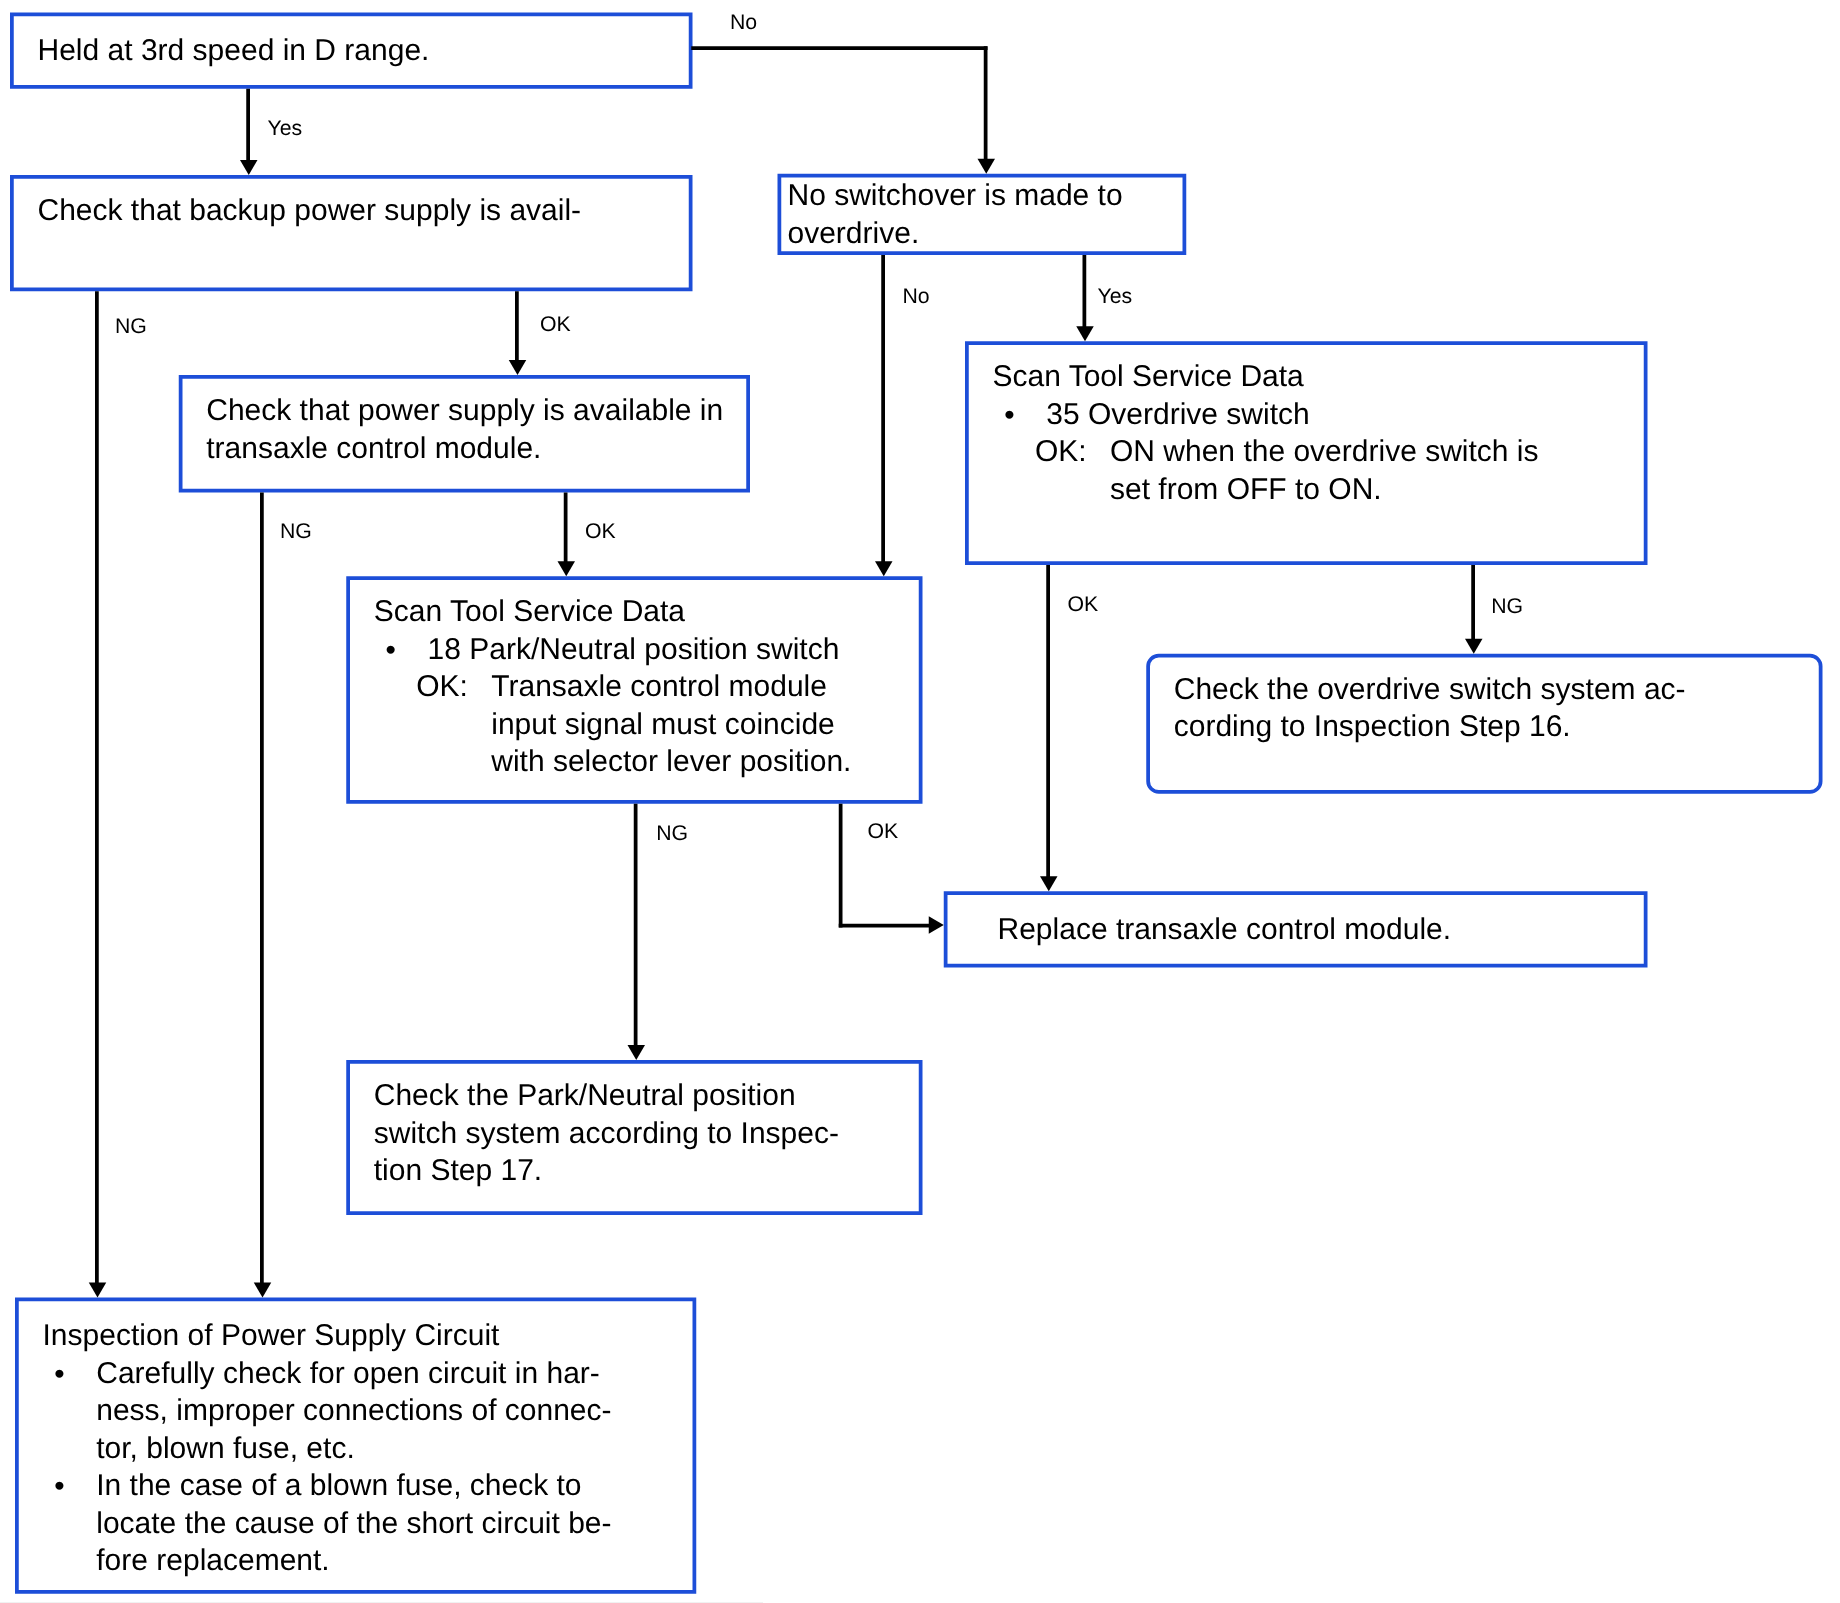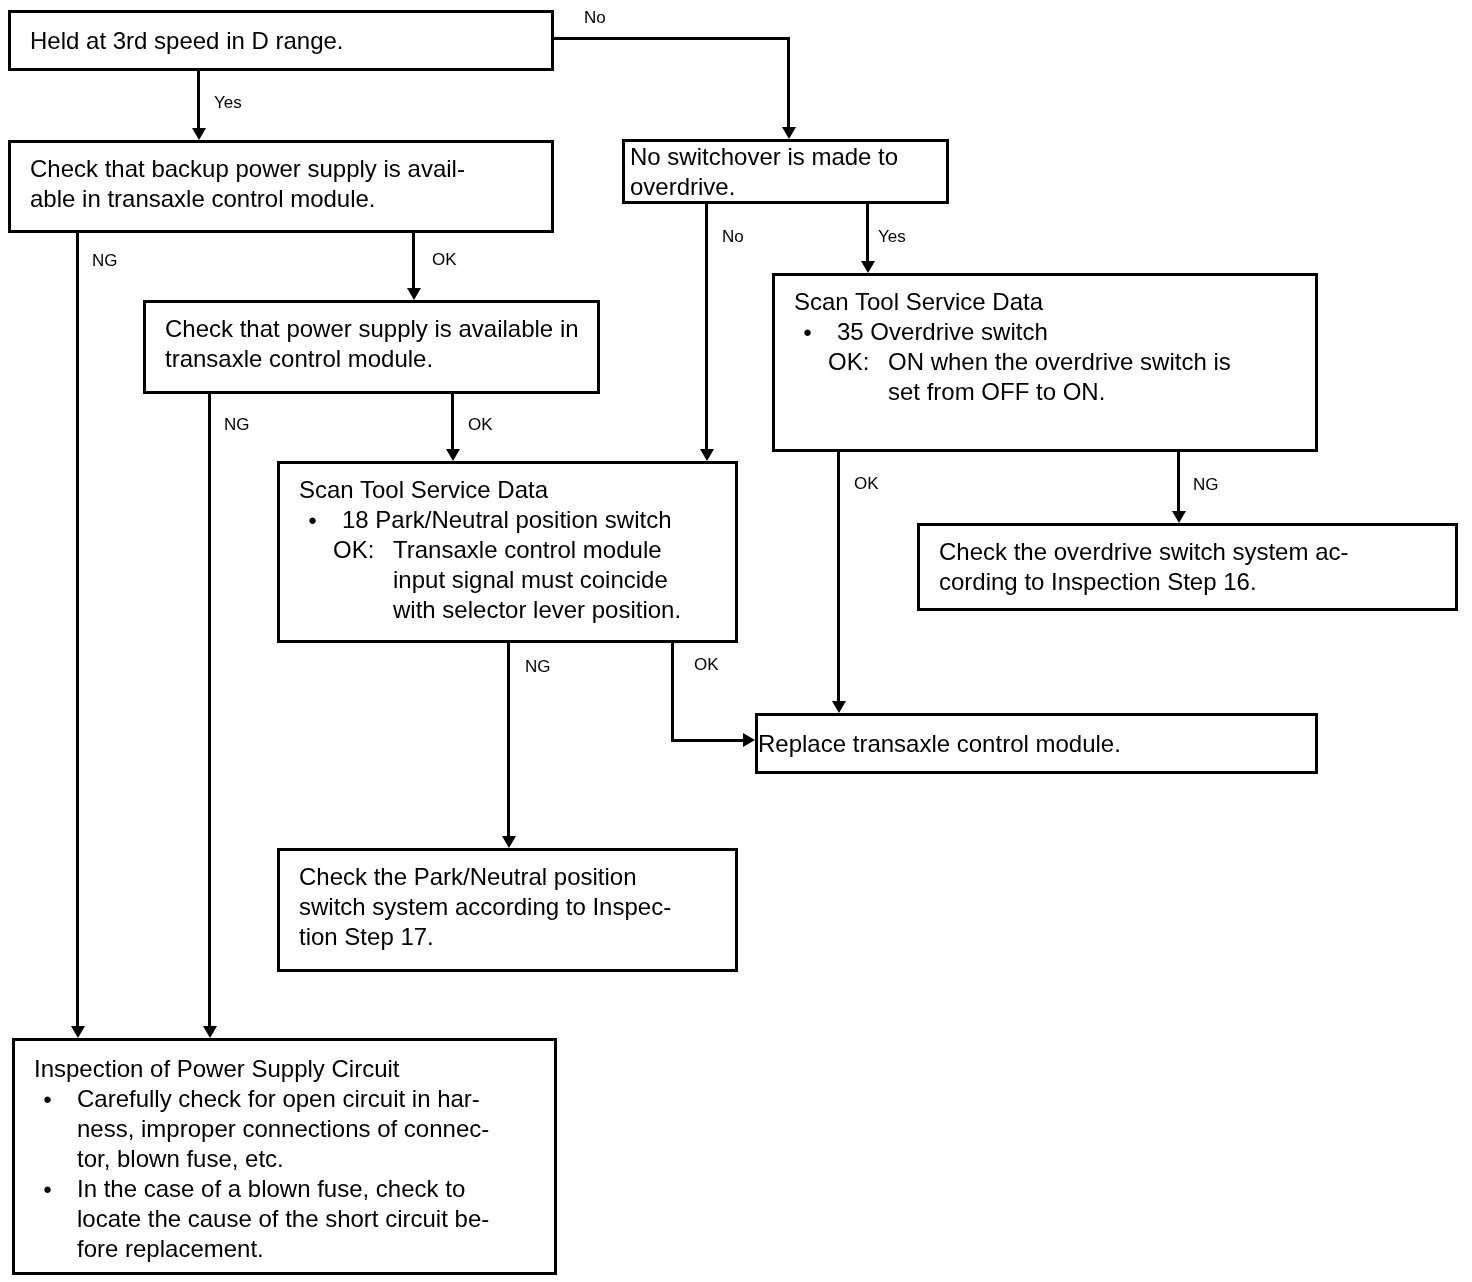--- a/index.html
+++ b/index.html
@@ -4,21 +4,21 @@
 <style>
   html,body { margin:0; padding:0; background:#e8e8e8; }
   .canvas {
     position:relative; width:1472px; height:1282px;
     background:#ffffff; color:#000;
     font-family:"Liberation Sans", sans-serif;
     overflow:hidden;
   }
   .box {
     position:absolute; box-sizing:border-box;
-    border:3px solid #000000; background:#fff;
+    border:3px solid #1d4ed8; background:#fff;
     font-size:24px; line-height:30px;
   }
   .box .pad { padding:11px 10px 0 19px; }
   .vcenter { display:flex; align-items:center; }
   .row { display:flex; align-items:flex-start; }
   .bullet {
     display:inline-block; width:34px; text-align:left;
     padding-left:9px; font-size:20px; line-height:30px;
   }
   .ok-label { display:inline-block; width:60px; }
@@ -42,21 +42,20 @@
 
 <div class="canvas">
 
   <div class="box vcenter" style="left:8px; top:10px; width:546px; height:61px; padding-left:19px;">
     <span>Held at 3rd speed in D range.</span>
   </div>
 
   <div class="box" style="left:8px; top:140px; width:546px; height:93px;">
     <div class="pad">
       <div>Check that backup power supply is avail-</div>
-      <div>able in transaxle control module.</div>
     </div>
   </div>
 
   <div class="box" style="left:143px; top:300px; width:457px; height:94px;">
     <div class="pad">
       <div>Check that power supply is available in</div>
       <div>transaxle control module.</div>
     </div>
   </div>
 
@@ -92,28 +91,28 @@
         <span class="ok-label">OK:</span>
         <span>
           <div>Transaxle control module</div>
           <div>input signal must coincide</div>
           <div>with selector lever position.</div>
         </span>
       </div>
     </div>
   </div>
 
-  <div class="box" style="left:917px; top:523px; width:541px; height:88px;">
+  <div class="box" style="left:917px; top:523px; width:541px; height:112px;border-radius:10px;">
     <div class="pad">
       <div>Check the overdrive switch system ac-</div>
       <div>cording to Inspection Step 16.</div>
     </div>
   </div>
 
-  <div class="box vcenter" style="left:755px; top:713px; width:563px; height:61px; ">
+  <div class="box vcenter" style="left:755px; top:713px; width:563px; height:61px; padding-left:40px;">
     <span>Replace transaxle control module.</span>
   </div>
 
   <div class="box" style="left:277px; top:848px; width:461px; height:124px;">
     <div class="pad">
       <div>Check the Park/Neutral position</div>
       <div>switch system according to Inspec-</div>
       <div>tion Step 17.</div>
     </div>
   </div>

